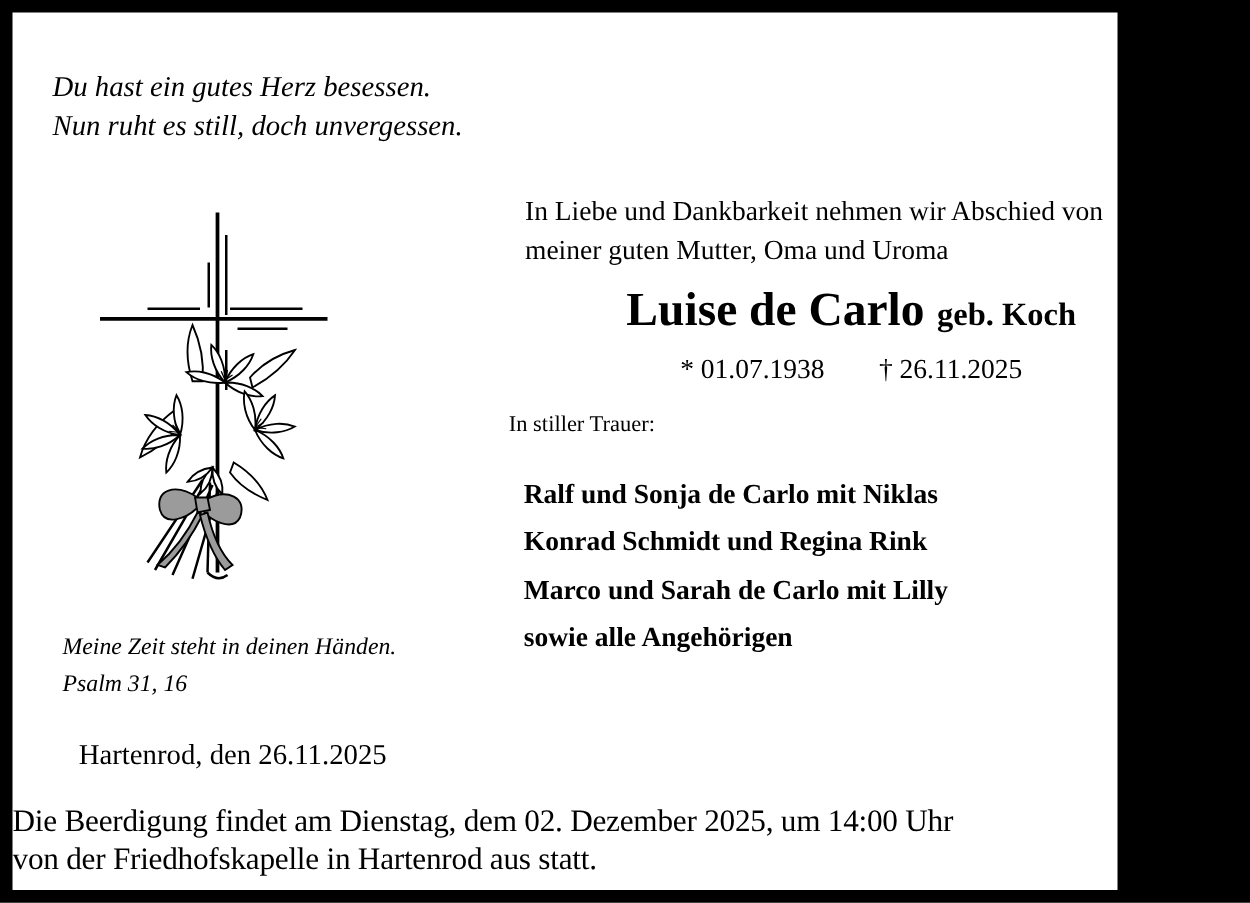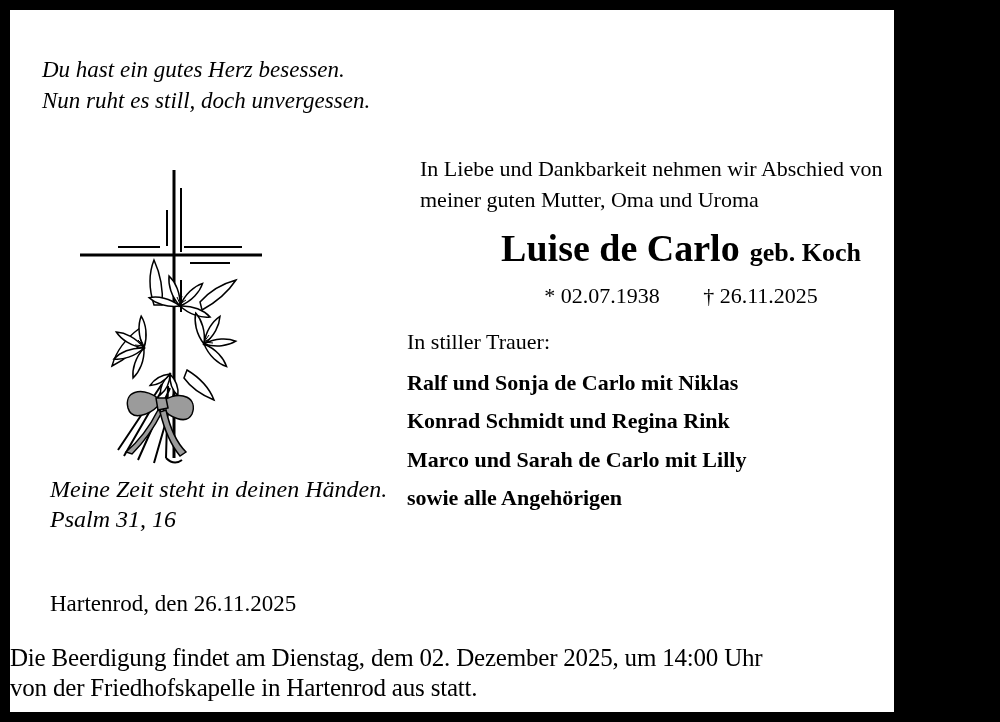--- a/index.html
+++ b/index.html
@@ -60,41 +60,41 @@
     margin-top: 21px;
   }
   .dates {
     font-size: 22px;
     margin-top: 8px;
     white-space: nowrap;
   }
   .death-date { margin-left: 38px; }
   .trauer-heading {
     left: 397px; top: 319px;
-    font-size: 22px;
+    font-size: 18px;
     white-space: nowrap;
   }
   .mourners {
     left: 397px; top: 354px;
     font-size: 22px;
     font-weight: bold;
     line-height: 38.4px;
     list-style: none;
-    margin: 0; padding: 0;
+    margin: 12px; padding: 0;
     white-space: nowrap;
   }
   .scripture {
-    left: 40px; top: 464px;
+    left: 40px; top: 493px;
     font-style: italic;
-    font-size: 24px;
+    font-size: 19px;
     line-height: 30px;
     white-space: nowrap;
   }
   .place-date {
-    left: 40px; top: 581px;
+    left: 53px; top: 581px;
     font-size: 23px;
     white-space: nowrap;
   }
   .funeral {
     left: 0; top: 633px;
     width: 980px;
     font-size: 25px;
     line-height: 30px;
     letter-spacing: -0.2px;
     font-family: Liberation Serif, serif;
@@ -183,21 +183,21 @@
     <div class="abs intro">
       <div>In Liebe und Dankbarkeit nehmen wir Abschied von</div>
       <div>meiner guten Mutter, Oma und Uroma</div>
     </div>
 
     <div class="abs name-block">
       <div class="deceased-name">
         <span>Luise de Carlo</span><span class="maiden-name">geb. Koch</span>
       </div>
       <div class="dates">
-        <span>* 02.07.1938</span>
+        <span>* 01.07.1938</span>
         <span class="death-date">† 26.11.2025</span>
       </div>
     </div>
 
     <div class="abs trauer-heading">In stiller Trauer:</div>
 
     <ul class="abs mourners">
       <li>Ralf und Sonja de Carlo mit Niklas</li>
       <li>Konrad Schmidt und Regina Rink</li>
       <li>Marco und Sarah de Carlo mit Lilly</li>

